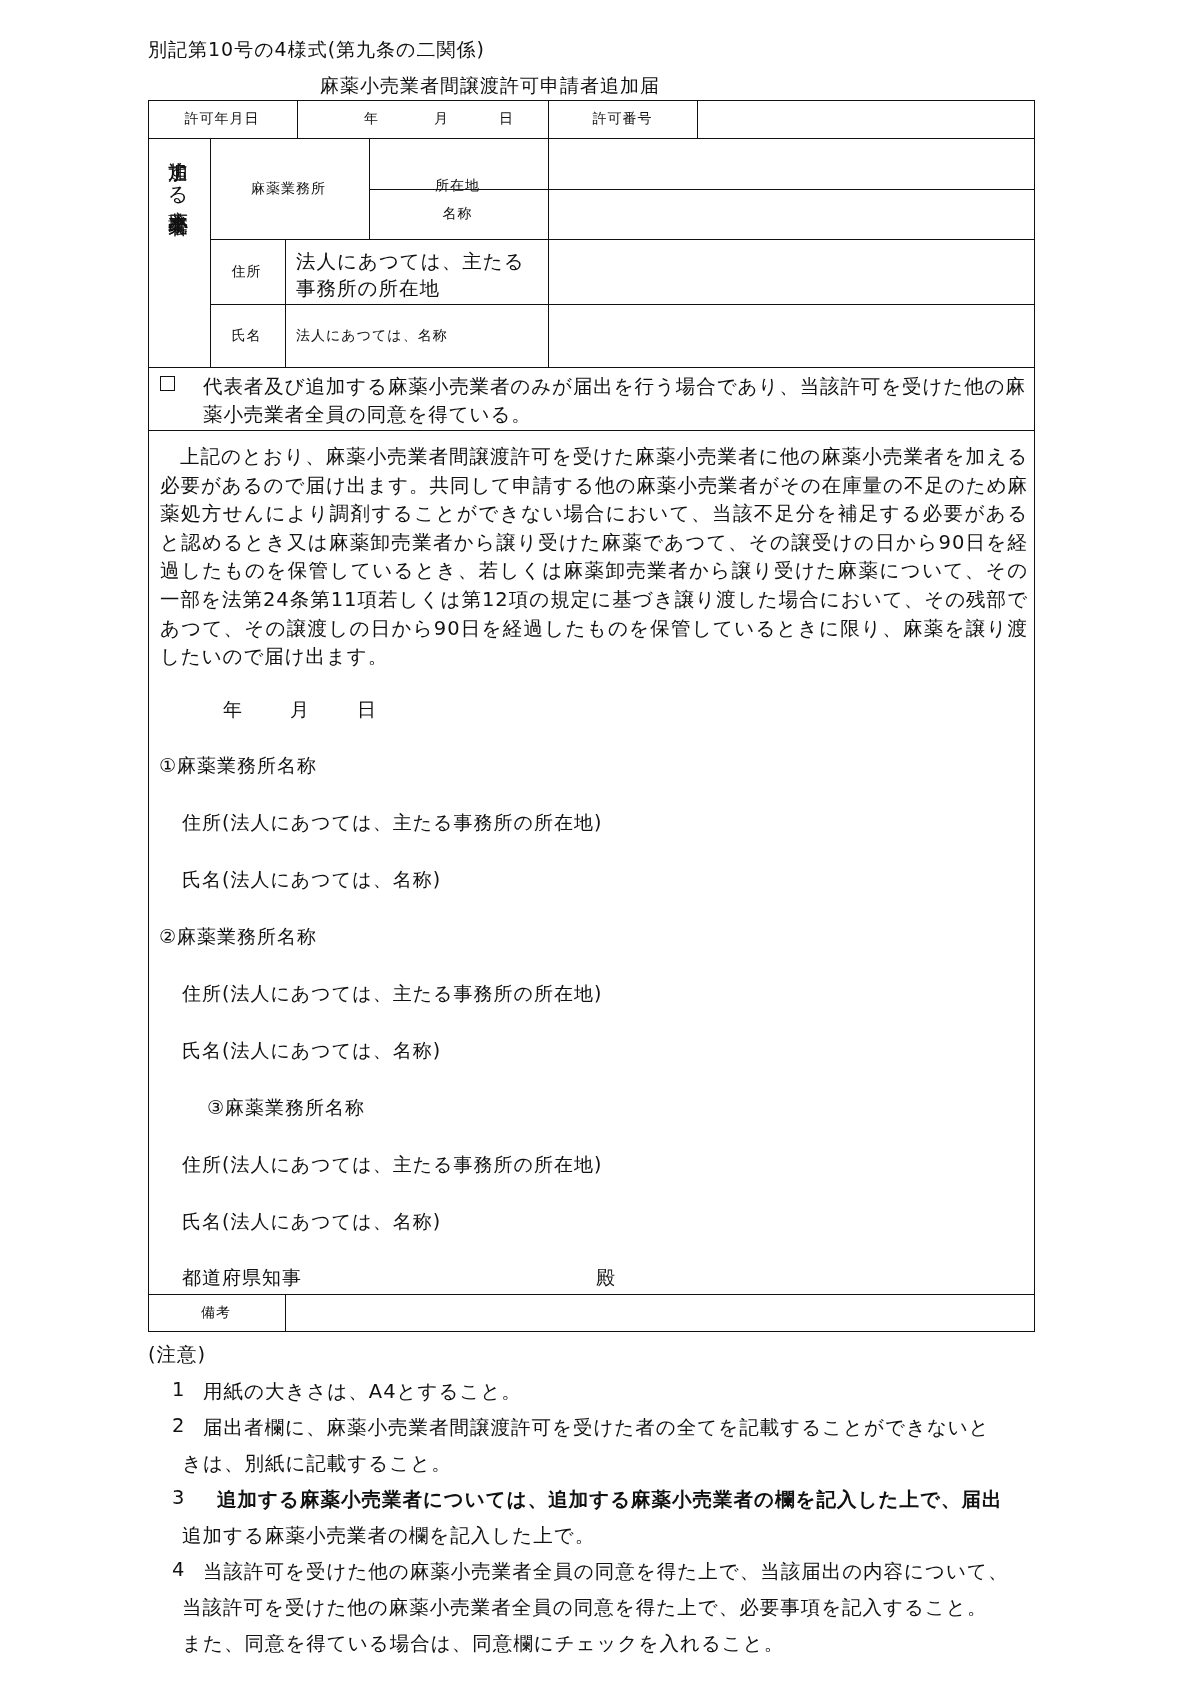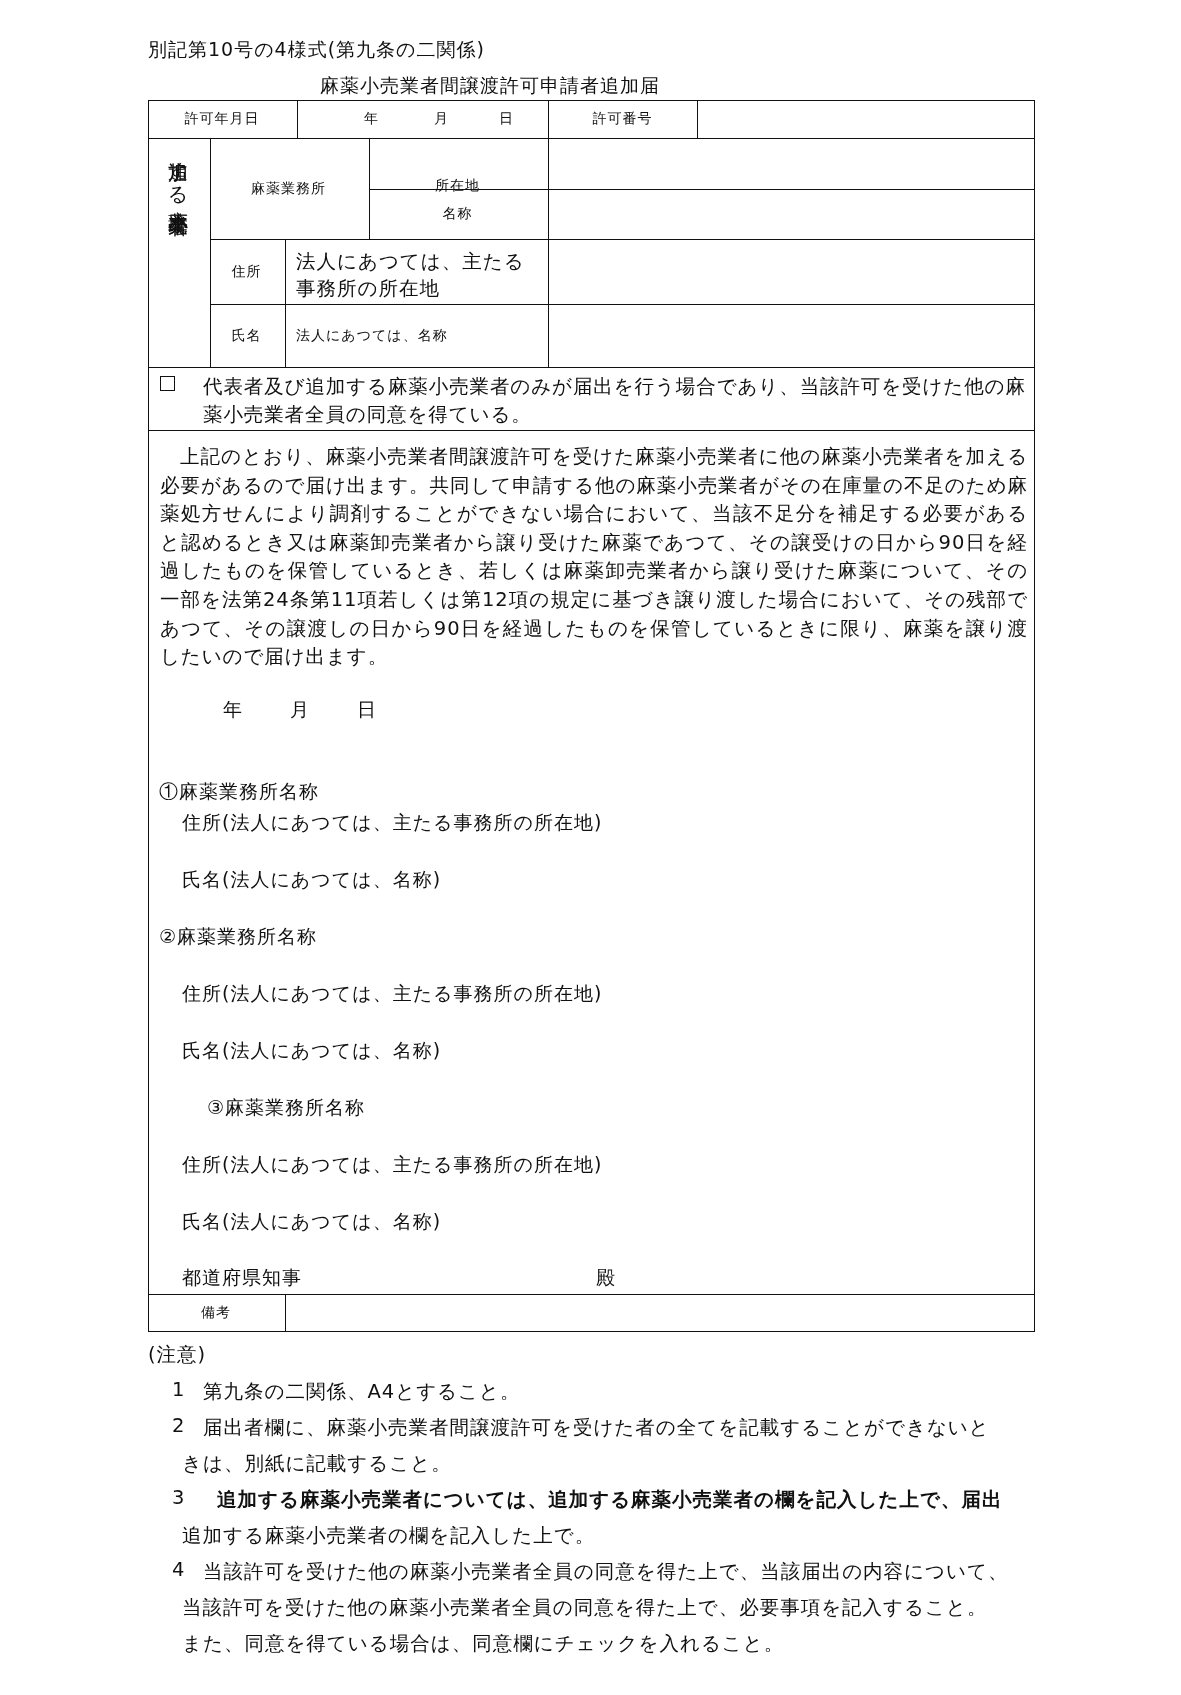--- a/index.html
+++ b/index.html
@@ -101,42 +101,42 @@
 <div class="abs consent-text">代表者及び追加する麻薬小売業者のみが届出を行う場合であり、当該許可を受けた他の麻薬小売業者全員の同意を得ている。</div>
 
 <div class="abs para">
   <p style="text-indent: 20px;">上記のとおり、麻薬小売業者間譲渡許可を受けた麻薬小売業者に他の麻薬小売業者を加える必要があるので届け出ます。共同して申請する他の麻薬小売業者がその在庫量の不足のため麻薬処方せんにより調剤することができない場合において、当該不足分を補足する必要があると認めるとき又は麻薬卸売業者から譲り受けた麻薬であつて、その譲受けの日から90日を経過したものを保管しているとき、若しくは麻薬卸売業者から譲り受けた麻薬について、その一部を法第24条第11項若しくは第12項の規定に基づき譲り渡した場合において、その残部であつて、その譲渡しの日から90日を経過したものを保管しているときに限り、麻薬を譲り渡したいので届け出ます。</p>
 </div>
 
 <div class="abs txt" style="left:223px; top:700px;">年</div>
 <div class="abs txt" style="left:290px; top:700px;">月</div>
 <div class="abs txt" style="left:357px; top:700px;">日</div>
 
-<div class="abs txt" style="left:159px; top:782px;font-family:Liberation Serif, serif;">①麻薬業務所名称</div>
+<div class="abs txt" style="left:159px; top:756px;">①麻薬業務所名称</div>
 <div class="abs txt" style="left:182px; top:813px;">住所(法人にあつては、主たる事務所の所在地)</div>
 <div class="abs txt" style="left:182px; top:870px;">氏名(法人にあつては、名称)</div>
 
 <div class="abs txt" style="left:159px; top:927px;">②麻薬業務所名称</div>
 <div class="abs txt" style="left:182px; top:984px;">住所(法人にあつては、主たる事務所の所在地)</div>
 <div class="abs txt" style="left:182px; top:1041px;">氏名(法人にあつては、名称)</div>
 
 <div class="abs txt" style="left:159px; top:1098px;margin-left:48px;">③麻薬業務所名称</div>
 <div class="abs txt" style="left:182px; top:1155px;">住所(法人にあつては、主たる事務所の所在地)</div>
 <div class="abs txt" style="left:182px; top:1212px;">氏名(法人にあつては、名称)</div>
 
 <div class="abs txt" style="left:182px; top:1268px;">都道府県知事</div>
 <div class="abs txt" style="left:596px; top:1268px;">殿</div>
 
 <div class="cell" style="left:148px; top:1294px; width:136px; height:38px;">備考</div>
 <div class="cell" style="left:285px; top:1294px; width:749px; height:38px;"></div>
 
 <div class="abs note-line" style="left:148px; top:1341px;">(注意)</div>
 
 <div class="abs note-line" style="left:172px; top:1378px;">1</div>
-<div class="abs note-line" style="left:203px; top:1378px;">第九条の二関係、A4とすること。</div>
+<div class="abs note-line" style="left:203px; top:1378px;">用紙の大きさは、A4とすること。</div>
 
 <div class="abs note-line" style="left:172px; top:1414px;">2</div>
 <div class="abs note-line" style="left:203px; top:1414px;">届出者欄に、麻薬小売業者間譲渡許可を受けた者の全てを記載することができないと</div>
 <div class="abs note-line" style="left:182px; top:1450px;">きは、別紙に記載すること。</div>
 
 <div class="abs note-line" style="left:172px; top:1486px;">3</div>
 <div class="abs note-line" style="left:217px; top:1486px;font-weight:bold;">追加する麻薬小売業者については、追加する麻薬小売業者の欄を記入した上で、届出</div>
 <div class="abs note-line" style="left:182px; top:1522px;">追加する麻薬小売業者の欄を記入した上で。</div>
 
 <div class="abs note-line" style="left:172px; top:1558px;">4</div>

